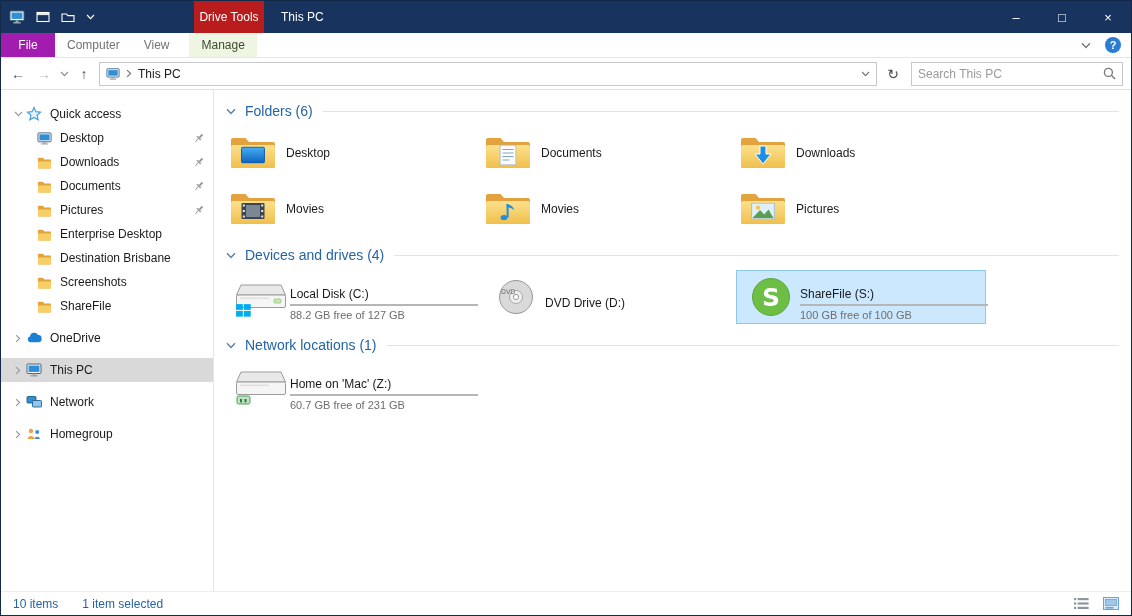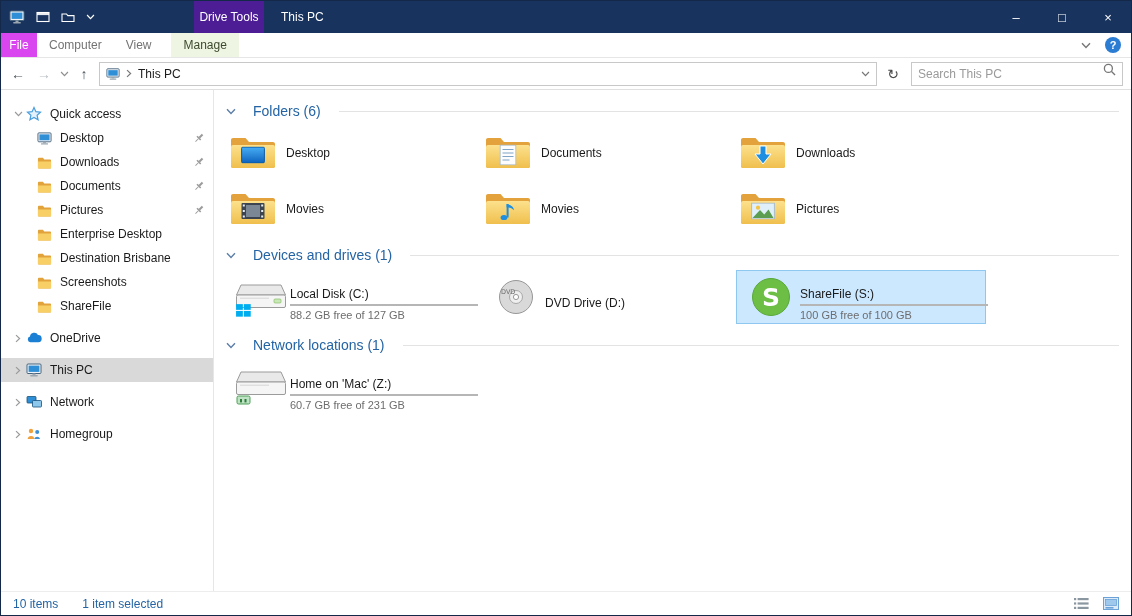--- a/index.html
+++ b/index.html
@@ -10,33 +10,33 @@
   }
   .window { width:1132px; height:616px; display:flex; flex-direction:column;
     border:1px solid #14294a; background:#fff; overflow:hidden; }
 
   
   .titlebar { height:32px; flex:0 0 auto; background:#18335e; color:#fff;
     display:flex; align-items:center; position:relative; }
   .qat { display:flex; align-items:center; gap:11px; padding-left:8px; }
   .qat svg { display:block; }
   .drive-tools { position:absolute; left:193px; top:0; width:70px; height:32px;
-    background:#4c1d95; color:#fff; display:flex; align-items:center; justify-content:center;
+    background:#b91c1c; color:#fff; display:flex; align-items:center; justify-content:center;
     font-size:12px; }
   .win-title { position:absolute; left:280px; top:0; height:32px; display:flex;
     align-items:center; font-size:12px; }
   .win-controls { margin-left:auto; display:flex; height:32px; }
   .win-btn { width:46px; height:32px; display:flex; align-items:center; justify-content:center;
     color:#fff; font-size:13px; cursor:default; }
 
   
   .tabrow { height:25px; flex:0 0 auto; display:flex; align-items:stretch;
     background:#fff; border-bottom:1px solid #e6e6e6; }
   .tab { padding:0 12px; display:flex; align-items:center; color:#737373; cursor:default; }
-  .tab-file { width:36px; justify-content:center; padding:0; background:#d946ef; color:#fff; }
+  .tab-file { width:54px; justify-content:center; padding:0; background:#a21caf; color:#fff; }
   .tab-manage { margin-left:8px; background:#eef5e3; color:#3d4a2d; }
   .tabrow-right { margin-left:auto; display:flex; align-items:center; gap:14px; padding-right:10px; }
   .ribbon-chev { color:#777; display:flex; }
   .help-btn { width:16px; height:16px; border-radius:50%; background:#2b7cd3; color:#fff;
     font-size:11px; font-weight:bold; display:flex; align-items:center; justify-content:center; }
 
   
   .navbar { height:32px; flex:0 0 auto; display:flex; align-items:center;
     padding:0 8px 0 4px; border-bottom:1px solid #e0e0e0; background:#fff; }
   .nav-btn { width:26px; height:26px; display:flex; align-items:center; justify-content:center;
@@ -44,39 +44,39 @@
   .nav-btn.disabled { color:#b9bfc4; }
   .nav-chev { width:14px; height:26px; display:flex; align-items:center; justify-content:center; color:#8f8f8f; }
   .addr { flex:1; height:24px; margin:0 4px 0 2px; border:1px solid #c8c8c8; background:#fff;
     display:flex; align-items:center; padding:0 6px; gap:6px; min-width:0; }
   .addr .seg { white-space:nowrap; }
   .addr .spacer { flex:1; }
   .addr-chev { color:#777; display:flex; }
   .refresh-btn { width:24px; height:24px; display:flex; align-items:center; justify-content:center;
     color:#4a4a4a; font-size:14px; flex:0 0 auto; }
   .searchbox { width:212px; height:24px; margin-left:6px; border:1px solid #c8c8c8; background:#fff;
-    display:flex; padding:0 6px; flex:0 0 auto; }
+    display:flex; align-items:center; padding:0 6px; flex:0 0 auto; }
   .searchbox input { border:none; outline:none; flex:1; min-width:0; font-size:12px;
     font-family:"Liberation Sans","DejaVu Sans",sans-serif; color:#333; background:transparent; }
   .searchbox input::placeholder { color:#9a9a9a; }
 
   
   .bodyarea { flex:1; display:flex; min-height:0; }
   .sidebar { width:213px; flex:0 0 auto; border-right:1px solid #e6e6e6; padding-top:12px; overflow:hidden; }
   .side-item { height:24px; display:flex; align-items:center; padding-left:10px; padding-right:4px; cursor:default; }
   .side-item .chev-slot { width:14px; display:flex; justify-content:center; align-items:center; color:#9a9a9a; flex:0 0 auto; }
   .side-item .s-icon { width:18px; display:flex; justify-content:center; align-items:center; margin-right:7px; flex:0 0 auto; }
   .side-item .s-label { white-space:nowrap; }
   .side-item.lvl1 { padding-left:20px; }
   .side-item.mt8 { margin-top:8px; }
   .side-item.selected { background:#d9d9d9; }
   .pin { margin-left:auto; margin-right:4px; display:flex; opacity:.85; }
 
   .content { flex:1; padding:12px 10px 0 12px; overflow:hidden; }
-  .section-header { display:flex; align-items:center; height:18px; color:#2464a4; font-size:14px; cursor:default;gap:8px; }
+  .section-header { display:flex; align-items:center; height:18px; color:#2464a4; font-size:14px; cursor:default; }
   .section-header .chev { color:#5c7ea8; display:flex; margin-right:9px; }
   .section-title { margin-right:10px; white-space:nowrap; }
   .section-rule { flex:1; height:1px; background:#e3e3e3; margin-right:2px; }
 
   .folders-grid { display:grid; grid-template-columns:repeat(3,255px); row-gap:10px; margin:10px 0 14px 0; }
   .folder-tile { display:flex; align-items:center; height:46px; width:240px; padding:2px 4px; cursor:default; }
   .f-icon { position:relative; width:46px; height:38px; flex:0 0 auto; }
   .fbase { width:46px; height:36px; display:block; }
   .emblem { position:absolute; left:50%; top:56%; transform:translate(-50%,-50%); }
   .f-label { margin-left:10px; white-space:nowrap; }
@@ -558,21 +558,21 @@
         </div>
 
       </div>
 
       <div class="section-header">
         <span class="chev">
             <svg width="10" height="7">
               <use href="#chevD"></use>
             </svg>
           </span>
-        <span class="section-title">Devices and drives (1)</span>
+        <span class="section-title">Devices and drives (4)</span>
         <span class="section-rule"></span>
       </div>
 
       <div class="drives-grid">
 
         <div class="drive-tile">
           <span class="d-icon">
             <svg width="52" height="34">
                 <use href="#hdd52"></use>
               </svg>

